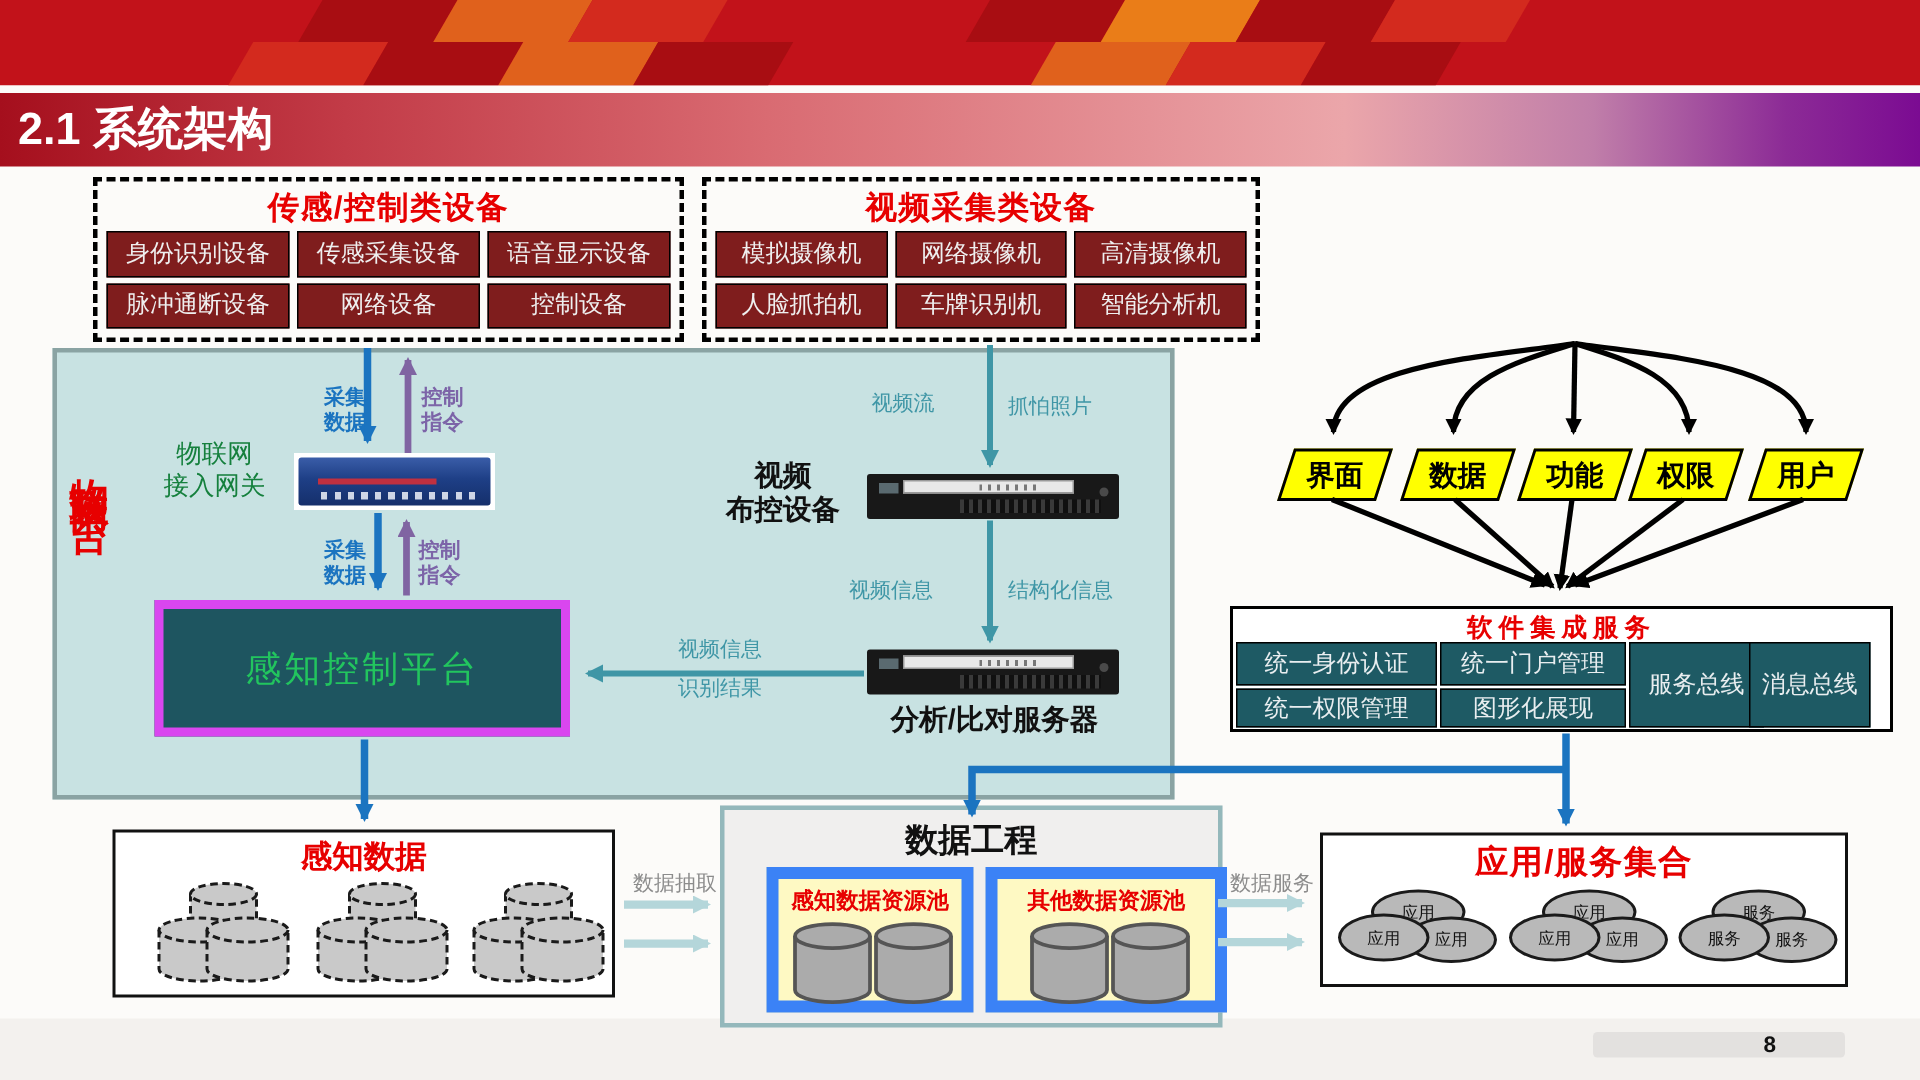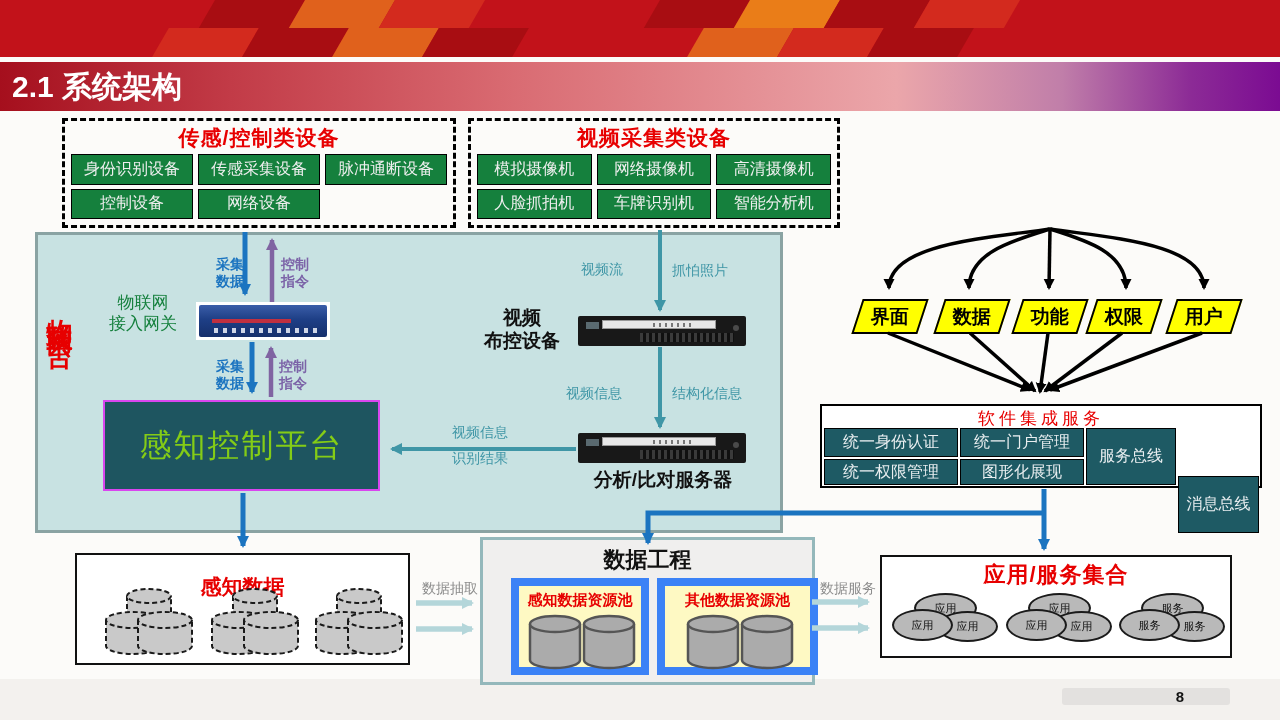--- a/index.html
+++ b/index.html
@@ -18,42 +18,42 @@
     font-size:15px;font-weight:bold;color:#111;text-align:right;line-height:17px;padding-right:46px;box-sizing:border-box;z-index:6;}
 
   
   .dbox{border:3px dashed #000;box-sizing:border-box;background:transparent;z-index:5;}
   .dbox1{left:62px;top:118px;width:394px;height:110px;}
   .dbox2{left:468px;top:118px;width:372px;height:110px;}
   .dbox3{left:868px;top:118px;width:370px;height:110px;}
   .dboxtitle{color:#e70000;font-weight:bold;font-size:21px;text-align:center;margin-top:3px;letter-spacing:1px;}
   .devgrid{position:absolute;left:6px;right:6px;top:33px;bottom:6px;display:grid;
     grid-template-columns:repeat(3,1fr);gap:4px 5px;}
-  .devitem{background:#15803d;border:1px solid #000;color:#efefef;font-size:16px;
+  .devitem{background:#7f1d1d;border:1px solid #000;color:#efefef;font-size:16px;
     display:flex;align-items:center;justify-content:center;white-space:nowrap;}
   .appitem{position:absolute;background:#1e5a64;border:1px solid #000;color:#efefef;font-size:17px;
     display:flex;align-items:center;justify-content:center;}
   .bsapp{left:40px;top:46px;width:122px;height:48px;}
   .csapp{left:205px;top:46px;width:120px;height:48px;}
 
   
   .platform{left:35px;top:232px;width:748px;height:301px;background:#c8e2e2;
     border:3px solid #8aa3a3;box-sizing:border-box;z-index:2;}
   .vlabel{left:43px;top:298px;height:185px;writing-mode:vertical-rl;text-orientation:upright;
     color:#e70000;font-size:26px;font-weight:bold;letter-spacing:6px;z-index:6;}
   .gwlabel{left:92px;top:292px;width:102px;font-size:17px;font-weight:normal;color:#15803d;
     text-align:center;line-height:21px;white-space:pre-line;z-index:6;}
   .router{left:196px;top:302px;width:134px;height:38px;background:#fff;padding:3px;box-sizing:border-box;z-index:6;}
   .routerbody{position:relative;width:100%;height:100%;border-radius:2px;
     background:linear-gradient(180deg,#3a5da8 0%,#1e3f86 45%,#152f6b 100%);}
   .routerstripe{position:absolute;left:10%;right:28%;top:44%;height:4px;background:#c03040;}
   .routerports{position:absolute;left:12%;right:8%;bottom:12%;height:5px;
     background:repeating-linear-gradient(90deg,#cfd6e6 0 4px,transparent 4px 9px);}
-  .pcp{left:103px;top:400px;width:277px;height:91px;background:#1e5560;border:2px solid #d946ef;
-    box-sizing:border-box;color:#84cc16;font-size:32px;letter-spacing:2px;
+  .pcp{left:103px;top:400px;width:277px;height:91px;background:#1e5560;border:6px solid #d946ef;
+    box-sizing:border-box;color:#22c55e;font-size:24px;letter-spacing:2px;
     display:flex;align-items:center;justify-content:center;z-index:6;}
   .vclabel{left:466px;top:306px;width:112px;font-size:19px;font-weight:bold;color:#111;
     text-align:center;line-height:23px;white-space:pre-line;z-index:6;}
   .server{background:#181818;border-radius:2px;z-index:6;}
   .server1{left:578px;top:316px;width:168px;height:30px;}
   .server2{left:578px;top:433px;width:168px;height:30px;}
   .srvstrip{position:absolute;left:24px;top:4px;right:30px;height:9px;background:#e8e8e8;
     border:1px solid #999;box-sizing:border-box;}
   .srvdots{position:absolute;left:45%;top:2px;width:40px;height:4px;
     background:repeating-linear-gradient(90deg,#777 0 2px,transparent 2px 6px);}
@@ -64,33 +64,33 @@
   .asrvlabel{left:558px;top:467px;width:210px;font-size:19px;font-weight:bold;color:#111;text-align:center;z-index:6;}
 
   
   .para{position:absolute;top:299px;width:62px;height:31px;background:#ffff00;border:2px solid #000;
     transform:skewX(-18deg);display:flex;align-items:center;justify-content:center;z-index:6;}
   .para span{transform:skewX(18deg);font-size:19px;font-weight:bold;color:#000;}
   .p0{left:857px;} .p1{left:939px;} .p2{left:1017px;} .p3{left:1091px;} .p4{left:1171px;}
 
   
   .intbox{left:820px;top:404px;width:442px;height:84px;background:#fff;border:2px solid #000;box-sizing:border-box;z-index:6;}
-  .inttitle{color:#e70000;font-weight:normal;font-size:17px;text-align:center;letter-spacing:4px;margin-top:1px;}
+  .inttitle{color:#e70000;font-weight:bold;font-size:17px;text-align:center;letter-spacing:4px;margin-top:1px;}
   .intcell{position:absolute;background:#1e5a64;border:1px solid #000;box-sizing:border-box;color:#e9eef0;
     font-size:16px;display:flex;align-items:center;justify-content:center;white-space:nowrap;}
   .iA1{left:2px;top:22px;width:134px;height:29px;}
   .iA2{left:2px;top:53px;width:134px;height:26px;}
   .iB1{left:138px;top:22px;width:124px;height:29px;}
   .iB2{left:138px;top:53px;width:124px;height:26px;}
   .iC{left:264px;top:22px;width:90px;height:57px;}
-  .iD{left:356px;top:22px;width:81px;height:57px;margin-top:48px;}
+  .iD{left:344px;top:22px;width:81px;height:57px;}
 
   
   .pdbox{left:75px;top:553px;width:335px;height:112px;background:#fff;border:2px solid #111;box-sizing:border-box;z-index:5;}
-  .pdtitle{color:#e70000;font-weight:bold;font-size:21px;text-align:center;margin-top:18px;}
+  .pdtitle{color:#e70000;font-weight:bold;font-size:21px;text-align:center;margin-top:2px;}
   .clus{position:absolute;}
   .cl1{left:26px;top:31px;} .cl2{left:132px;top:31px;} .cl3{left:236px;top:31px;}
 
   .debox{left:480px;top:537px;width:335px;height:148px;background:#f0efee;border:3px solid #94b8bb;box-sizing:border-box;z-index:5;}
   .detitle{color:#111;font-weight:bold;font-size:22px;text-align:center;margin-top:5px;}
   .pool{position:absolute;background:#fef9c3;border:8px solid #3b82f6;box-sizing:border-box;}
   .pool1{left:28px;top:38px;width:138px;height:97px;}
   .pool2{left:174px;top:38px;width:161px;height:97px;}
   .pooltitle{color:#e70000;font-weight:bold;font-size:15px;text-align:center;margin-top:5px;white-space:nowrap;}
   .poolsvg{display:block;margin:2px auto 0;}
@@ -150,23 +150,24 @@
   <div class="abs titlebar"></div>
   <div class="abs titletext">2.1 系统架构</div>
 
   <div class="abs bottomstrip"></div>
 
   <div class="abs dbox dbox1">
     <div class="dboxtitle">传感/控制类设备</div>
     <div class="devgrid">
       <div class="devitem">身份识别设备</div>
       <div class="devitem">传感采集设备</div>
+      <div class="devitem">语音显示设备</div>
       <div class="devitem">脉冲通断设备</div>
+      <div class="devitem">网络设备</div>
       <div class="devitem">控制设备</div>
-      <div class="devitem">网络设备</div>
     </div>
   </div>
 
   <div class="abs dbox dbox2">
     <div class="dboxtitle">视频采集类设备</div>
     <div class="devgrid">
       <div class="devitem">模拟摄像机</div>
       <div class="devitem">网络摄像机</div>
       <div class="devitem">高清摄像机</div>
       <div class="devitem">人脸抓拍机</div>

